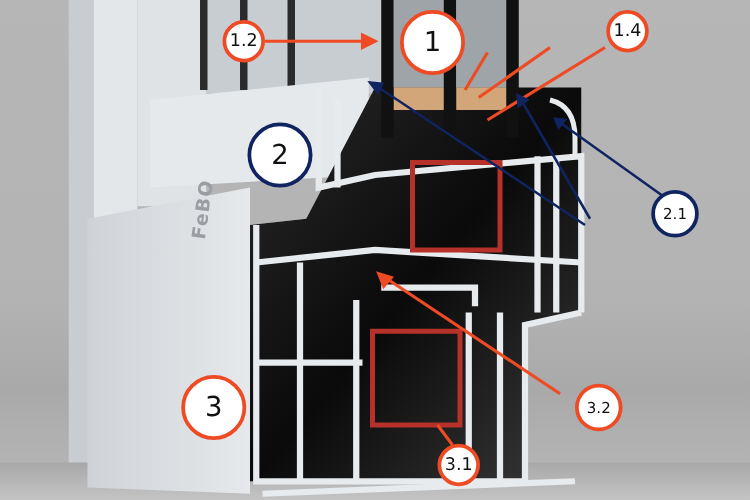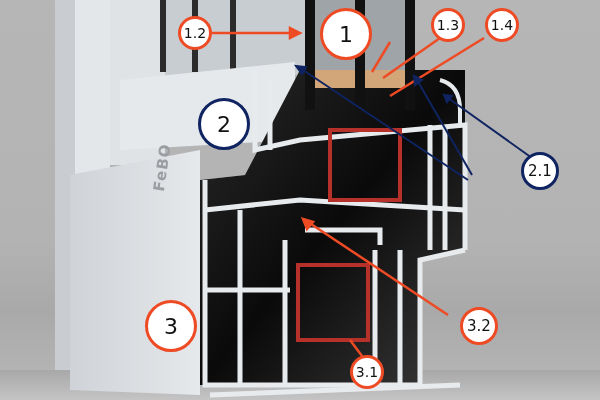--- a/index.html
+++ b/index.html
@@ -4,21 +4,21 @@
 <style>
   html, body { margin: 0; padding: 0; }
   body { width: 600px; height: 400px; overflow: hidden; background: #b4b4b4; font-family: "DejaVu Sans", sans-serif; }
   #stage { position: relative; width: 600px; height: 400px; background: linear-gradient(180deg, #b6b6b6 0%, #b3b3b3 60%, #a9a9a9 78%, #b9b9b9 100%); overflow: hidden; }
   svg.art { position: absolute; left: 0; top: 0; }
   .callout { position: absolute; box-sizing: border-box; border-radius: 50%; background: #ffffff; display: flex; align-items: center; justify-content: center; color: #111; }
   .callout.orange { border: 3px solid #ee4b25; }
   .callout.navy { border: 3px solid #0f2460; }
   .callout.big { width: 52px; height: 52px; font-size: 22px; }
   .callout.small { width: 34px; height: 34px; font-size: 14px; text-align: right; }
-  .callout.med { width: 38px; height: 38px; font-size: 15px; }
+  .callout.med { width: 38px; height: 38px; font-size: 12px; }
   .brand { position: absolute; left: 150px; top: 190px; transform: rotate(-82deg); transform-origin: left top; font-size: 15px; color: #9a9ea2; letter-spacing: 1px; font-weight: bold; }
 </style>
 </head>
 <body>
 
 <div id="stage">
 
   <svg class="art" width="600" height="400" viewBox="0 0 600 400">
     <defs>
       <linearGradient id="gWhite" x1="0" y1="0" x2="1" y2="0">
@@ -103,23 +103,20 @@
   </svg>
 
   <div class="brand">FeBO</div>
 
   <div class="callout orange big" style="left:320px;top:8px;">
       <span>1</span>
     </div>
   <div class="callout orange small" style="left:178px;top:16px;">
       <span>1.2</span>
     </div>
-  <div class="callout orange small" style="left:431px;top:8px;">
-      <span>1.3</span>
-    </div>
   <div class="callout orange small" style="left:485px;top:8px;">
       <span>1.4</span>
     </div>
 
   <div class="callout navy big" style="left:198px;top:98px;">
       <span>2</span>
     </div>
   <div class="callout navy med" style="left:521px;top:152px;">
       <span>2.1</span>
     </div>

